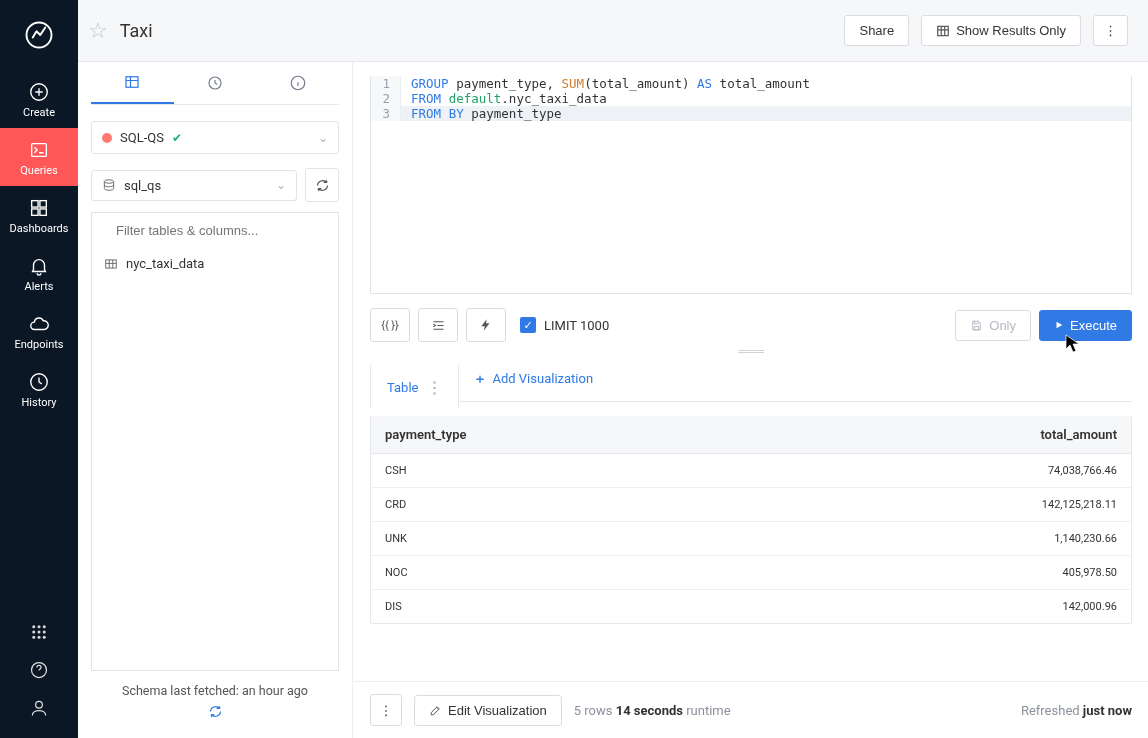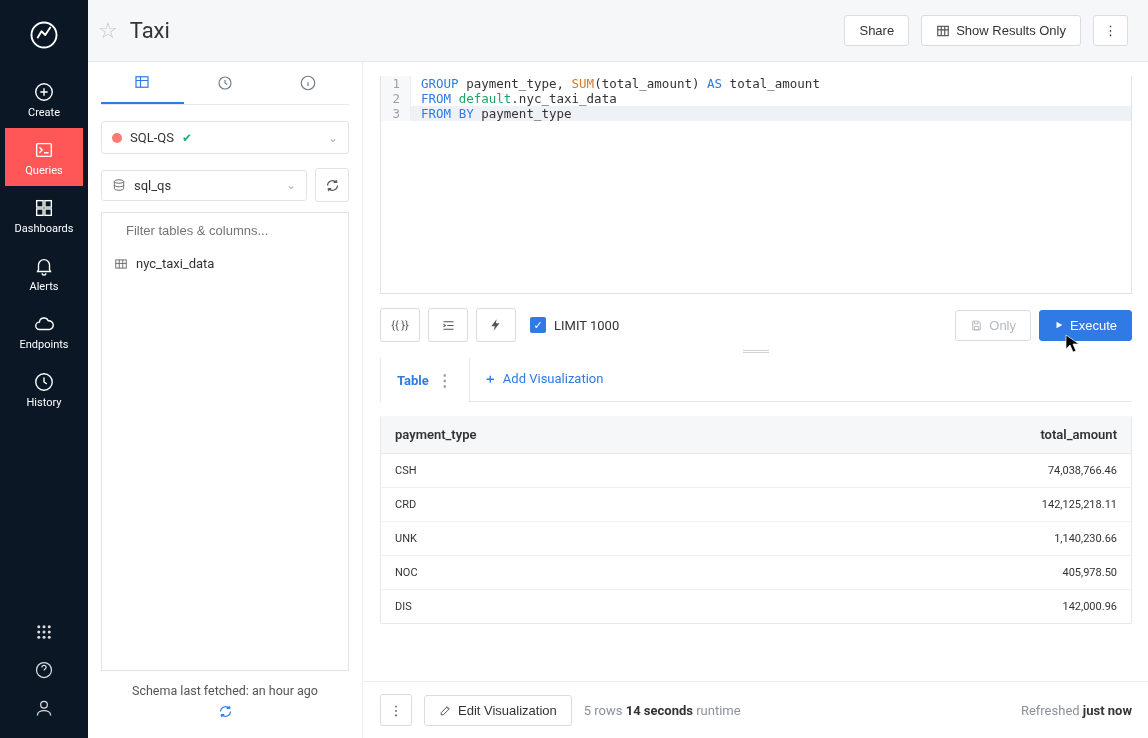--- a/index.html
+++ b/index.html
@@ -1,32 +1,32 @@
 <!DOCTYPE html>
 <html><head>
 <meta charset="utf-8">
 <style>
   * { box-sizing: border-box; margin: 0; padding: 0; }
   body { font-family: -apple-system, BlinkMacSystemFont, "Segoe UI", Roboto, sans-serif; font-size: 13px; color: #333; background: #fff; width: 1148px; height: 738px; overflow: hidden; display: flex; }
   
   
-  .navbar { width: 88px; background: #0b1724; color: #fff; display: flex; flex-direction: column; align-items: center; padding-top: 10px; }
+  .navbar { width: 78px; background: #0b1724; color: #fff; display: flex; flex-direction: column; align-items: center; padding-top: 10px; }
   .nav-logo { width: 50px; height: 50px; display: flex; align-items: center; justify-content: center; margin-bottom: 10px; }
   .nav-item { width: 78px; height: 58px; display: flex; flex-direction: column; align-items: center; justify-content: center; cursor: pointer; font-size: 11px; gap: 2px; }
   .nav-item.active { background: #ff5757; }
   .nav-item .nav-icon { width: 24px; height: 24px; display:flex; align-items:center; justify-content:center; }
   .nav-spacer { flex: 1; }
   .nav-bottom { display: flex; flex-direction: column; align-items: center; gap: 14px; padding-bottom: 18px; }
   .nav-bottom .nav-bicon { width: 24px; height: 24px; display:flex; align-items:center; justify-content:center; opacity:0.85; cursor:pointer; }
   
   
   .main { flex:1; display:flex; flex-direction:column; }
   .header { height: 62px; background: #f6f7f9; border-bottom: 1px solid #e6e8eb; display:flex; align-items:center; padding: 0 20px 0 10px; gap: 12px; }
   .title-star { color:#c0c4cb; font-size:22px; }
-  .page-title { font-size: 22px; font-weight:400; color:#333; }
+  .page-title { font-size: 18px; font-weight:400; color:#333; }
   .header-spacer { flex:1; }
   .btn { background:#fff; border:1px solid #d9dde3; border-radius:3px; padding: 7px 14px; font-size:13px; cursor:pointer; display:flex; align-items:center; gap:6px; color:#333; }
   .btn.icon-only { padding: 7px 10px; }
   .btn.primary { background:#2f7ae5; color:#fff; border-color:#2f7ae5; }
   .btn.disabled { color:#b5b9c2; }
   
   
   .body { flex:1; display:flex; overflow:hidden; }
   
   
@@ -68,21 +68,21 @@
   .tool-btn { border:1px solid #d9dde3; border-radius:3px; width:40px; height:34px; display:flex; align-items:center; justify-content:center; cursor:pointer; background:#fff; color:#555; }
   .limit-check { display:flex; align-items:center; gap:8px; margin-left:6px; font-size:13px; }
   .limit-check .cbox { width:16px; height:16px; background:#2f7ae5; border-radius:2px; display:flex; align-items:center; justify-content:center; color:#fff; font-size:11px; }
   .toolbar-spacer { flex:1; }
   .drag-handle { height:6px; display:flex; justify-content:center; margin-top:-6px;}
   .drag-handle span { width:26px; height:3px; border-top:1px solid #cfd3da; border-bottom:1px solid #cfd3da;}
   
   .results { flex:1; display:flex; flex-direction:column; padding:0 16px; overflow:hidden;}
   .result-tabs { display:flex; align-items:center; border-bottom:1px solid #e6e8eb; }
   .result-tab { padding:12px 16px; cursor:pointer; font-size:13px; border:1px solid transparent; border-bottom:none; display:flex; align-items:center; gap:8px; }
-  .result-tab.active { color:#2f7ae5; border-color:#e6e8eb; border-top:2px solid #fff; position:relative; top:1px; background:#fff;font-weight:bold;}
+  .result-tab.active { color:#2f7ae5; border-color:#e6e8eb; border-top:2px solid #fff; position:relative; top:8px; background:#fff;}
   .result-tab .dots { color:#9aa0ab; font-size:16px; }
   .add-viz { color:#2f7ae5; padding:12px 14px; cursor:pointer; display:flex; align-items:center; gap:6px; }
   
   .data-table { border:1px solid #e6e8eb; border-top:none; margin-top:14px; border-radius:2px; overflow:hidden;}
   .data-table table { width:100%; border-collapse:collapse; }
   .data-table th { text-align:left; padding:11px 14px; background:#f6f7f9; font-weight:600; border-bottom:1px solid #e6e8eb; font-size:13px;}
   .data-table th:last-child { text-align:right; }
   .data-table td { padding:10px 14px; border-bottom:1px solid #eef0f3; font-size:11px;}
   .data-table td:last-child { text-align:right; }
   .data-table tr:last-child td { border-bottom:none; }

